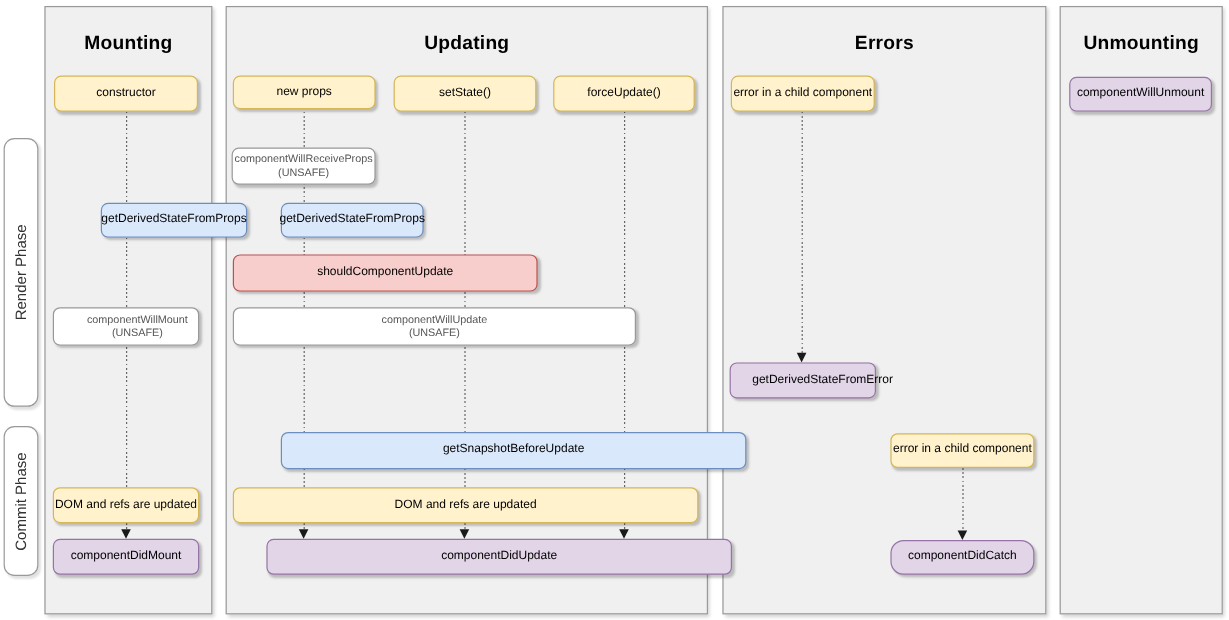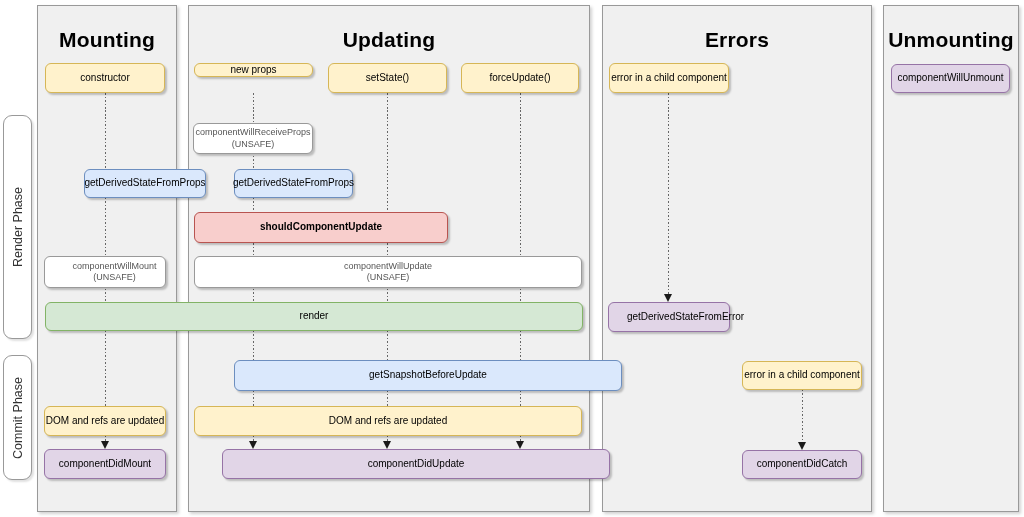--- a/index.html
+++ b/index.html
@@ -9,21 +9,21 @@
   }
   .panel{
     position:absolute;
     background:var(--panel-fill,#F0F0F0);
     border:1px solid var(--panel-stroke,#999999);
     box-shadow:2px 2px 3px rgba(0,0,0,0.18);
     z-index:0;
   }
   .panel-title{
     position:absolute;top:22px;left:0;right:0;text-align:center;
-    font-size:21px;font-weight:700;color:var(--title-color,#000);
+    font-size:16px;font-weight:700;color:var(--title-color,#000);
     letter-spacing:0.2px;z-index:1;
   }
   .bracket{
     position:absolute;background:#ffffff;
     border:1px solid var(--panel-stroke,#999999);border-radius:9px;
     box-shadow:2px 2px 2px rgba(0,0,0,0.12);
     display:flex;align-items:center;justify-content:center;z-index:1;
   }
   .bracket span{
     writing-mode:vertical-rl;transform:rotate(180deg);
@@ -43,21 +43,21 @@
     position:absolute;z-index:2;box-sizing:border-box;
     border:1px solid #999;border-radius:6px;
     display:flex;flex-direction:column;align-items:center;justify-content:center;
     font-size:10px;color:#000;text-align:center;line-height:1.25;
     padding:1px 3px;box-shadow:2px 2px 2px rgba(0,0,0,0.22);
     white-space:nowrap;
   }
   .yellow{background:var(--yellow-fill,#FFF2CC);border-color:var(--yellow-stroke,#D6B656);}
   .blue{background:var(--blue-fill,#DAE8FC);border-color:var(--blue-stroke,#6C8EBF);margin-left:40px;}
   .green{background:var(--green-fill,#D5E8D4);border-color:var(--green-stroke,#82B366);}
-  .red{background:var(--red-fill,#F8CECC);border-color:var(--red-stroke,#B85450);font-weight:bold;}
+  .red{background:var(--red-fill,#F8CECC);border-color:var(--red-stroke,#B85450);}
   .purple{background:var(--purple-fill,#E1D5E7);border-color:var(--purple-stroke,#9673A6);}
   .white{background:var(--white-fill,#fff);border-color:var(--white-stroke,#999);color:var(--white-text,#555);}
   .fs9{font-size:9px;}
 </style>
 </head>
 <body>
 
 <div id="canvas">
 
   <div class="panel" style="left:37px;top:5px;width:138px;height:505px;">
@@ -104,44 +104,41 @@
     <span>componentWillMount</span>
     <span>(UNSAFE)</span>
   </div>
   <div class="box yellow" style="left:44px;top:406px;width:122px;height:30px;">
     <span>DOM and refs are updated</span>
   </div>
   <div class="box purple" style="left:44px;top:449px;width:122px;height:30px;">
     <span>componentDidMount</span>
   </div>
 
-  <div class="box green" style="left:45px;top:302px;width:538px;height:29px;">
-    <span>render</span>
-  </div>
 
-  <div class="box yellow" style="left:194px;top:63px;width:119px;height:14px;">
+  <div class="box yellow" style="left:194px;top:63px;width:119px;height:28px;">
     <span>new props</span>
   </div>
   <div class="box yellow" style="left:328px;top:63px;width:119px;height:30px;">
     <span>setState()</span>
   </div>
   <div class="box yellow" style="left:461px;top:63px;width:118px;height:30px;">
     <span>forceUpdate()</span>
   </div>
   <div class="box white fs9" style="left:193px;top:123px;width:120px;height:31px;">
     <span>componentWillReceiveProps</span>
     <span>(UNSAFE)</span>
   </div>
   <div class="box blue" style="left:194px;top:169px;width:119px;height:29px;">
     <span>getDerivedStateFromProps</span>
   </div>
   <div class="box red" style="left:194px;top:212px;width:254px;height:31px;">
     <span>shouldComponentUpdate</span>
   </div>
-  <div class="box white fs9" style="left:194px;top:256px;width:388px;height:32px;">
+  <div class="box white fs9" style="left:194px;top:256px;width:336px;height:32px;">
     <span>componentWillUpdate</span>
     <span>(UNSAFE)</span>
   </div>
   <div class="box blue" style="left:194px;top:360px;width:388px;height:31px;text-align:right;">
     <span>getSnapshotBeforeUpdate</span>
   </div>
   <div class="box yellow" style="left:194px;top:406px;width:388px;height:30px;">
     <span>DOM and refs are updated</span>
   </div>
   <div class="box purple" style="left:194px;top:449px;width:388px;height:30px;margin-left:28px;">
@@ -150,21 +147,21 @@
 
   <div class="box yellow" style="left:609px;top:63px;width:120px;height:30px;">
     <span>error in a child component</span>
   </div>
   <div class="box purple" style="left:608px;top:302px;width:122px;height:30px;padding-left:36px;">
     <span>getDerivedStateFromError</span>
   </div>
   <div class="box yellow" style="left:742px;top:361px;width:120px;height:29px;">
     <span>error in a child component</span>
   </div>
-  <div class="box purple" style="left:742px;top:450px;width:120px;height:29px;">
+  <div class="box purple" style="left:742px;top:450px;width:120px;height:29px;border-radius:11px;">
     <span>componentDidCatch</span>
   </div>
 
   <div class="box purple" style="left:891px;top:64px;width:119px;height:29px;">
     <span>componentWillUnmount</span>
   </div>
 
 </div>
 
 </body></html>

